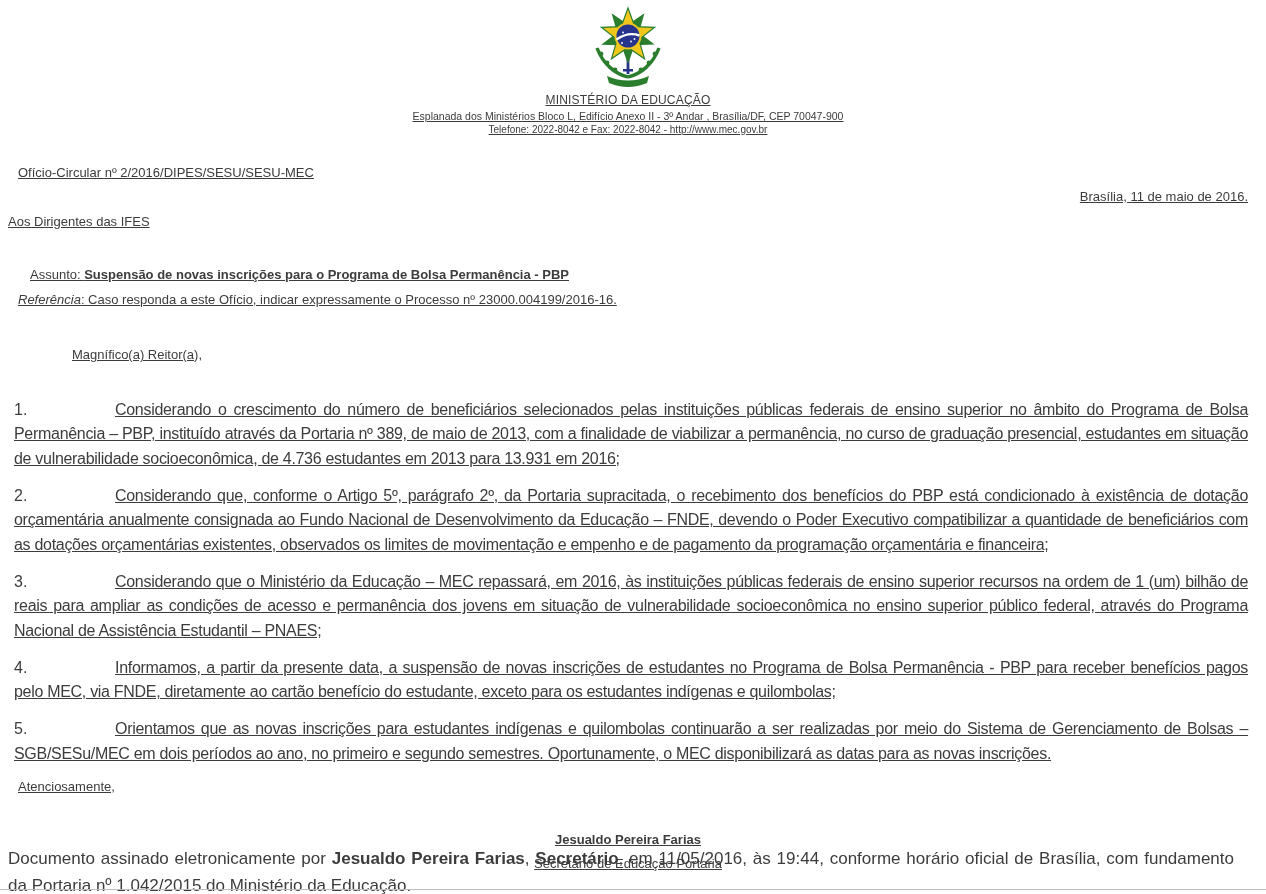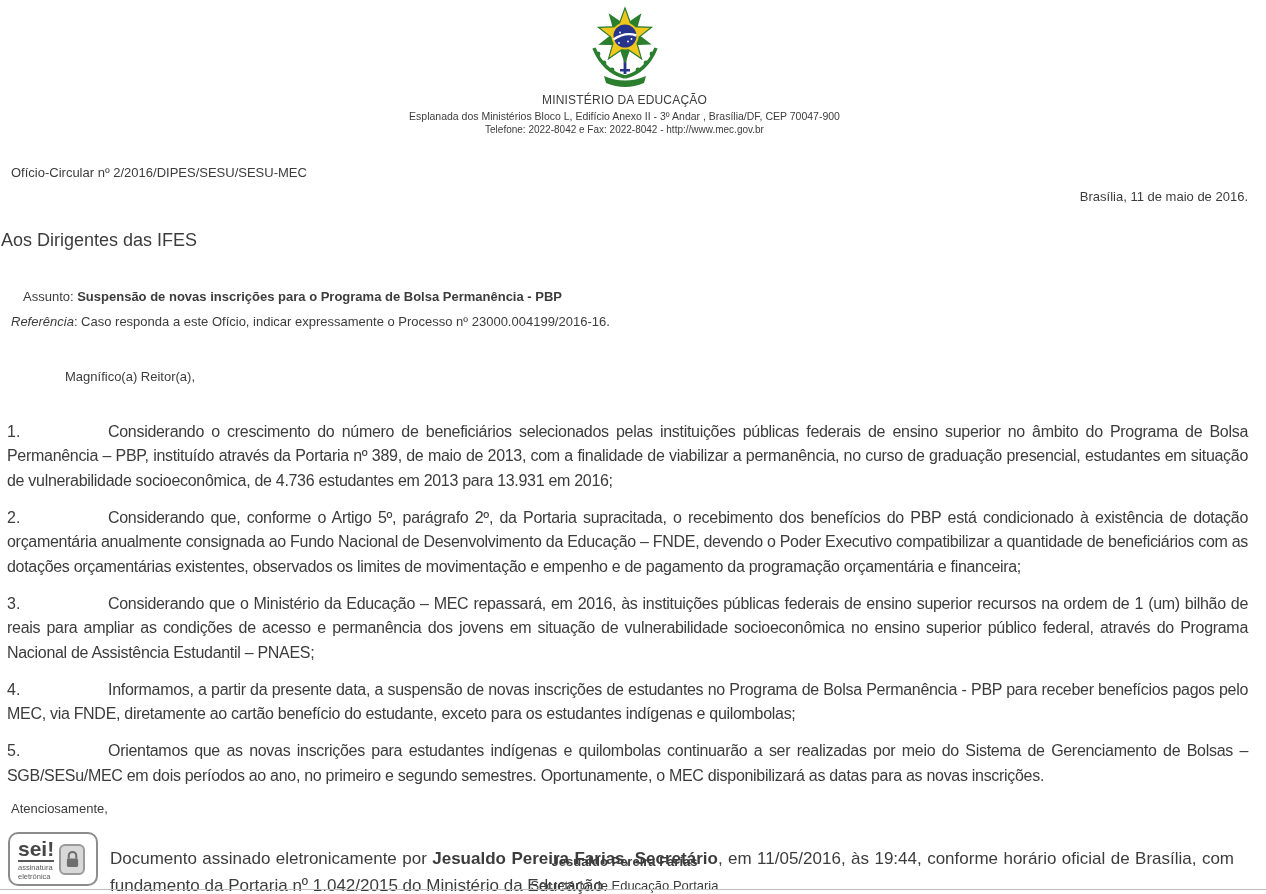--- a/index.html
+++ b/index.html
@@ -1,31 +1,31 @@
 <!DOCTYPE html>
 <html><head>
 <meta charset="utf-8">
 <style>
   * { margin:0; padding:0; box-sizing:border-box; }
   html, body { width:1266px; height:894px; overflow:hidden; background:#ffffff; }
   body { font-family:"Liberation Sans", sans-serif; color:#3c3c3c; }
   .page { position:relative; width:1266px; height:894px; background:#fff; }
-  .content { position:relative; padding:0 18px 0 1px; height:100%; }
+  .content { position:relative; padding:0 18px 0 8px; height:100%;text-decoration:underline; }
 
   
   .letterhead { text-align:center; padding-top:6px; }
   .emblem { display:inline-block; vertical-align:top; }
   .ministry { font-size:12px; margin-top:3px; letter-spacing:0.2px; }
   .addr { font-size:10.5px; margin-top:3px;text-align:center; }
   .contact { font-size:10px; margin-top:2px; }
 
   
   .oficio { margin:30px 0 0 10px; font-size:13px; }
   .date-line { margin-top:9px; text-align:right; font-size:13px; }
-  .addressee { margin-top:26px; font-size:18px; }
+  .addressee { margin-top:10px; font-size:13px; }
   .subject-line { margin:38px 0 0 22px; font-size:13px; }
   .subject-line b { font-weight:bold; }
   .reference-line { margin:10px 0 0 10px; font-size:13px; }
   .reference-line i { font-style:italic; }
 
   .salutation { margin:40px 0 0 64px; font-size:13px; }
 
   
   .paragraphs { margin:36px 0 0 6px; }
   .para { font-size:16px; letter-spacing:-0.3px; line-height:1.52; text-align:justify; margin-bottom:13px; }
@@ -102,35 +102,20 @@
       <p class="para"><span class="para-num">3.</span><span>Considerando que o Ministério da Educação – MEC repassará, em 2016, às instituições públicas federais de ensino superior recursos na ordem de 1 (um) bilhão de reais para ampliar as condições de acesso e permanência dos jovens em situação de vulnerabilidade socioeconômica no ensino superior público federal, através do Programa Nacional de Assistência Estudantil – PNAES;</span></p>
       <p class="para"><span class="para-num">4.</span><span>Informamos, a partir da presente data, a suspensão de novas inscrições de estudantes no Programa de Bolsa Permanência - PBP para receber benefícios pagos pelo MEC, via FNDE, diretamente ao cartão benefício do estudante, exceto para os estudantes indígenas e quilombolas;</span></p>
       <p class="para"><span class="para-num">5.</span><span>Orientamos que as novas inscrições para estudantes indígenas e quilombolas continuarão a ser realizadas por meio do Sistema de Gerenciamento de Bolsas – SGB/SESu/MEC em dois períodos ao ano, no primeiro e segundo semestres. Oportunamente, o MEC disponibilizará as datas para as novas inscrições.</span></p>
     </div>
 
     <p class="closing">Atenciosamente,</p>
     <p class="sig-name">Jesualdo Pereira Farias</p>
     <p class="sig-title">Secretário de Educação Portaria</p>
 
     <div class="footer">
-      <div class="sei-box">
-        <div class="sei-left">
-          <div class="sei-word">sei!</div>
-          <div class="sei-sub">
-            <span>assinatura</span><br>
-            <span>eletrônica</span>
-          </div>
-        </div>
-        <div class="sei-lock">
-          <svg width="15" height="19" viewBox="0 0 16 20">
-            <path d="M4 9 V6 a4 4 0 0 1 8 0 V9" fill="none" stroke="#6e6e6e" stroke-width="2.2"></path>
-            <rect x="2" y="9" width="12" height="9" rx="1.5" fill="#6e6e6e"></rect>
-          </svg>
-        </div>
-      </div>
       <div class="footer-text-wrap">
         <p class="footer-text"><span>Documento assinado eletronicamente por </span><b>Jesualdo Pereira Farias</b><span>, </span><b>Secretário</b><span>, em 11/05/2016, às 19:44, conforme horário oficial de Brasília, com fundamento da Portaria nº 1.042/2015 do Ministério da Educação.</span></p>
       </div>
     </div>
 
     <div class="bottom-rule"></div>
   </div>
 </div>
 
 </body></html>

